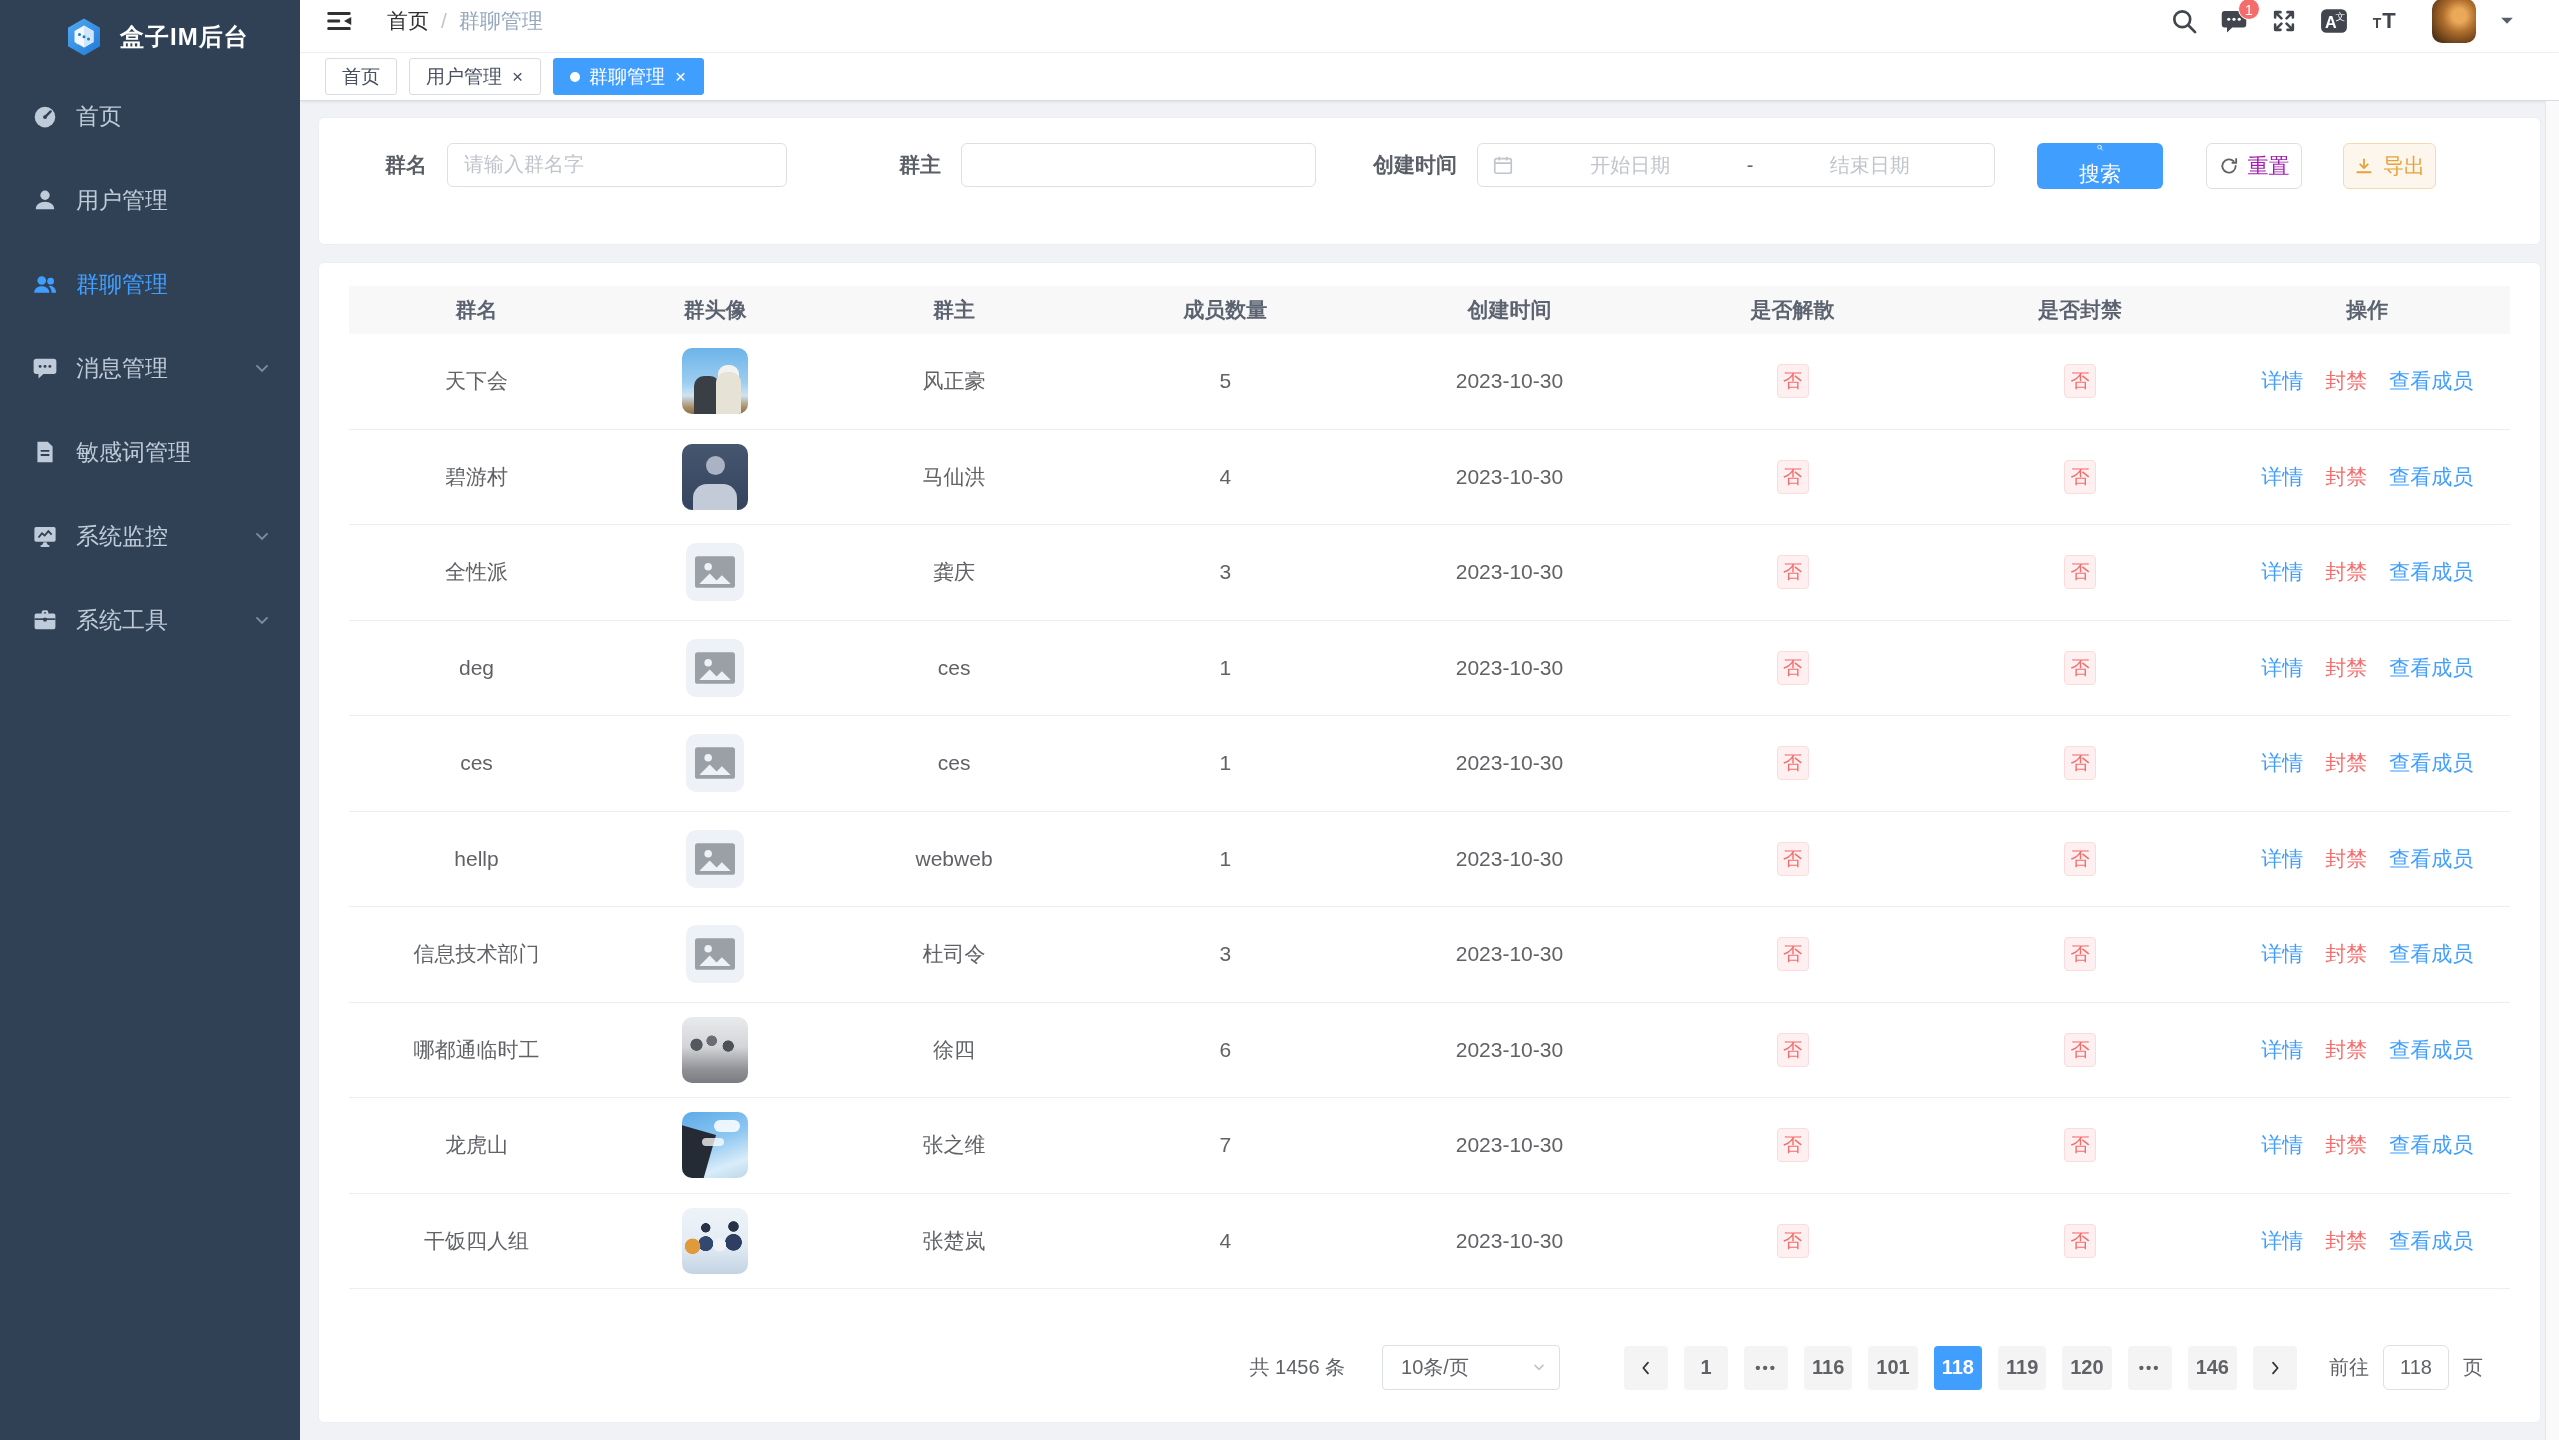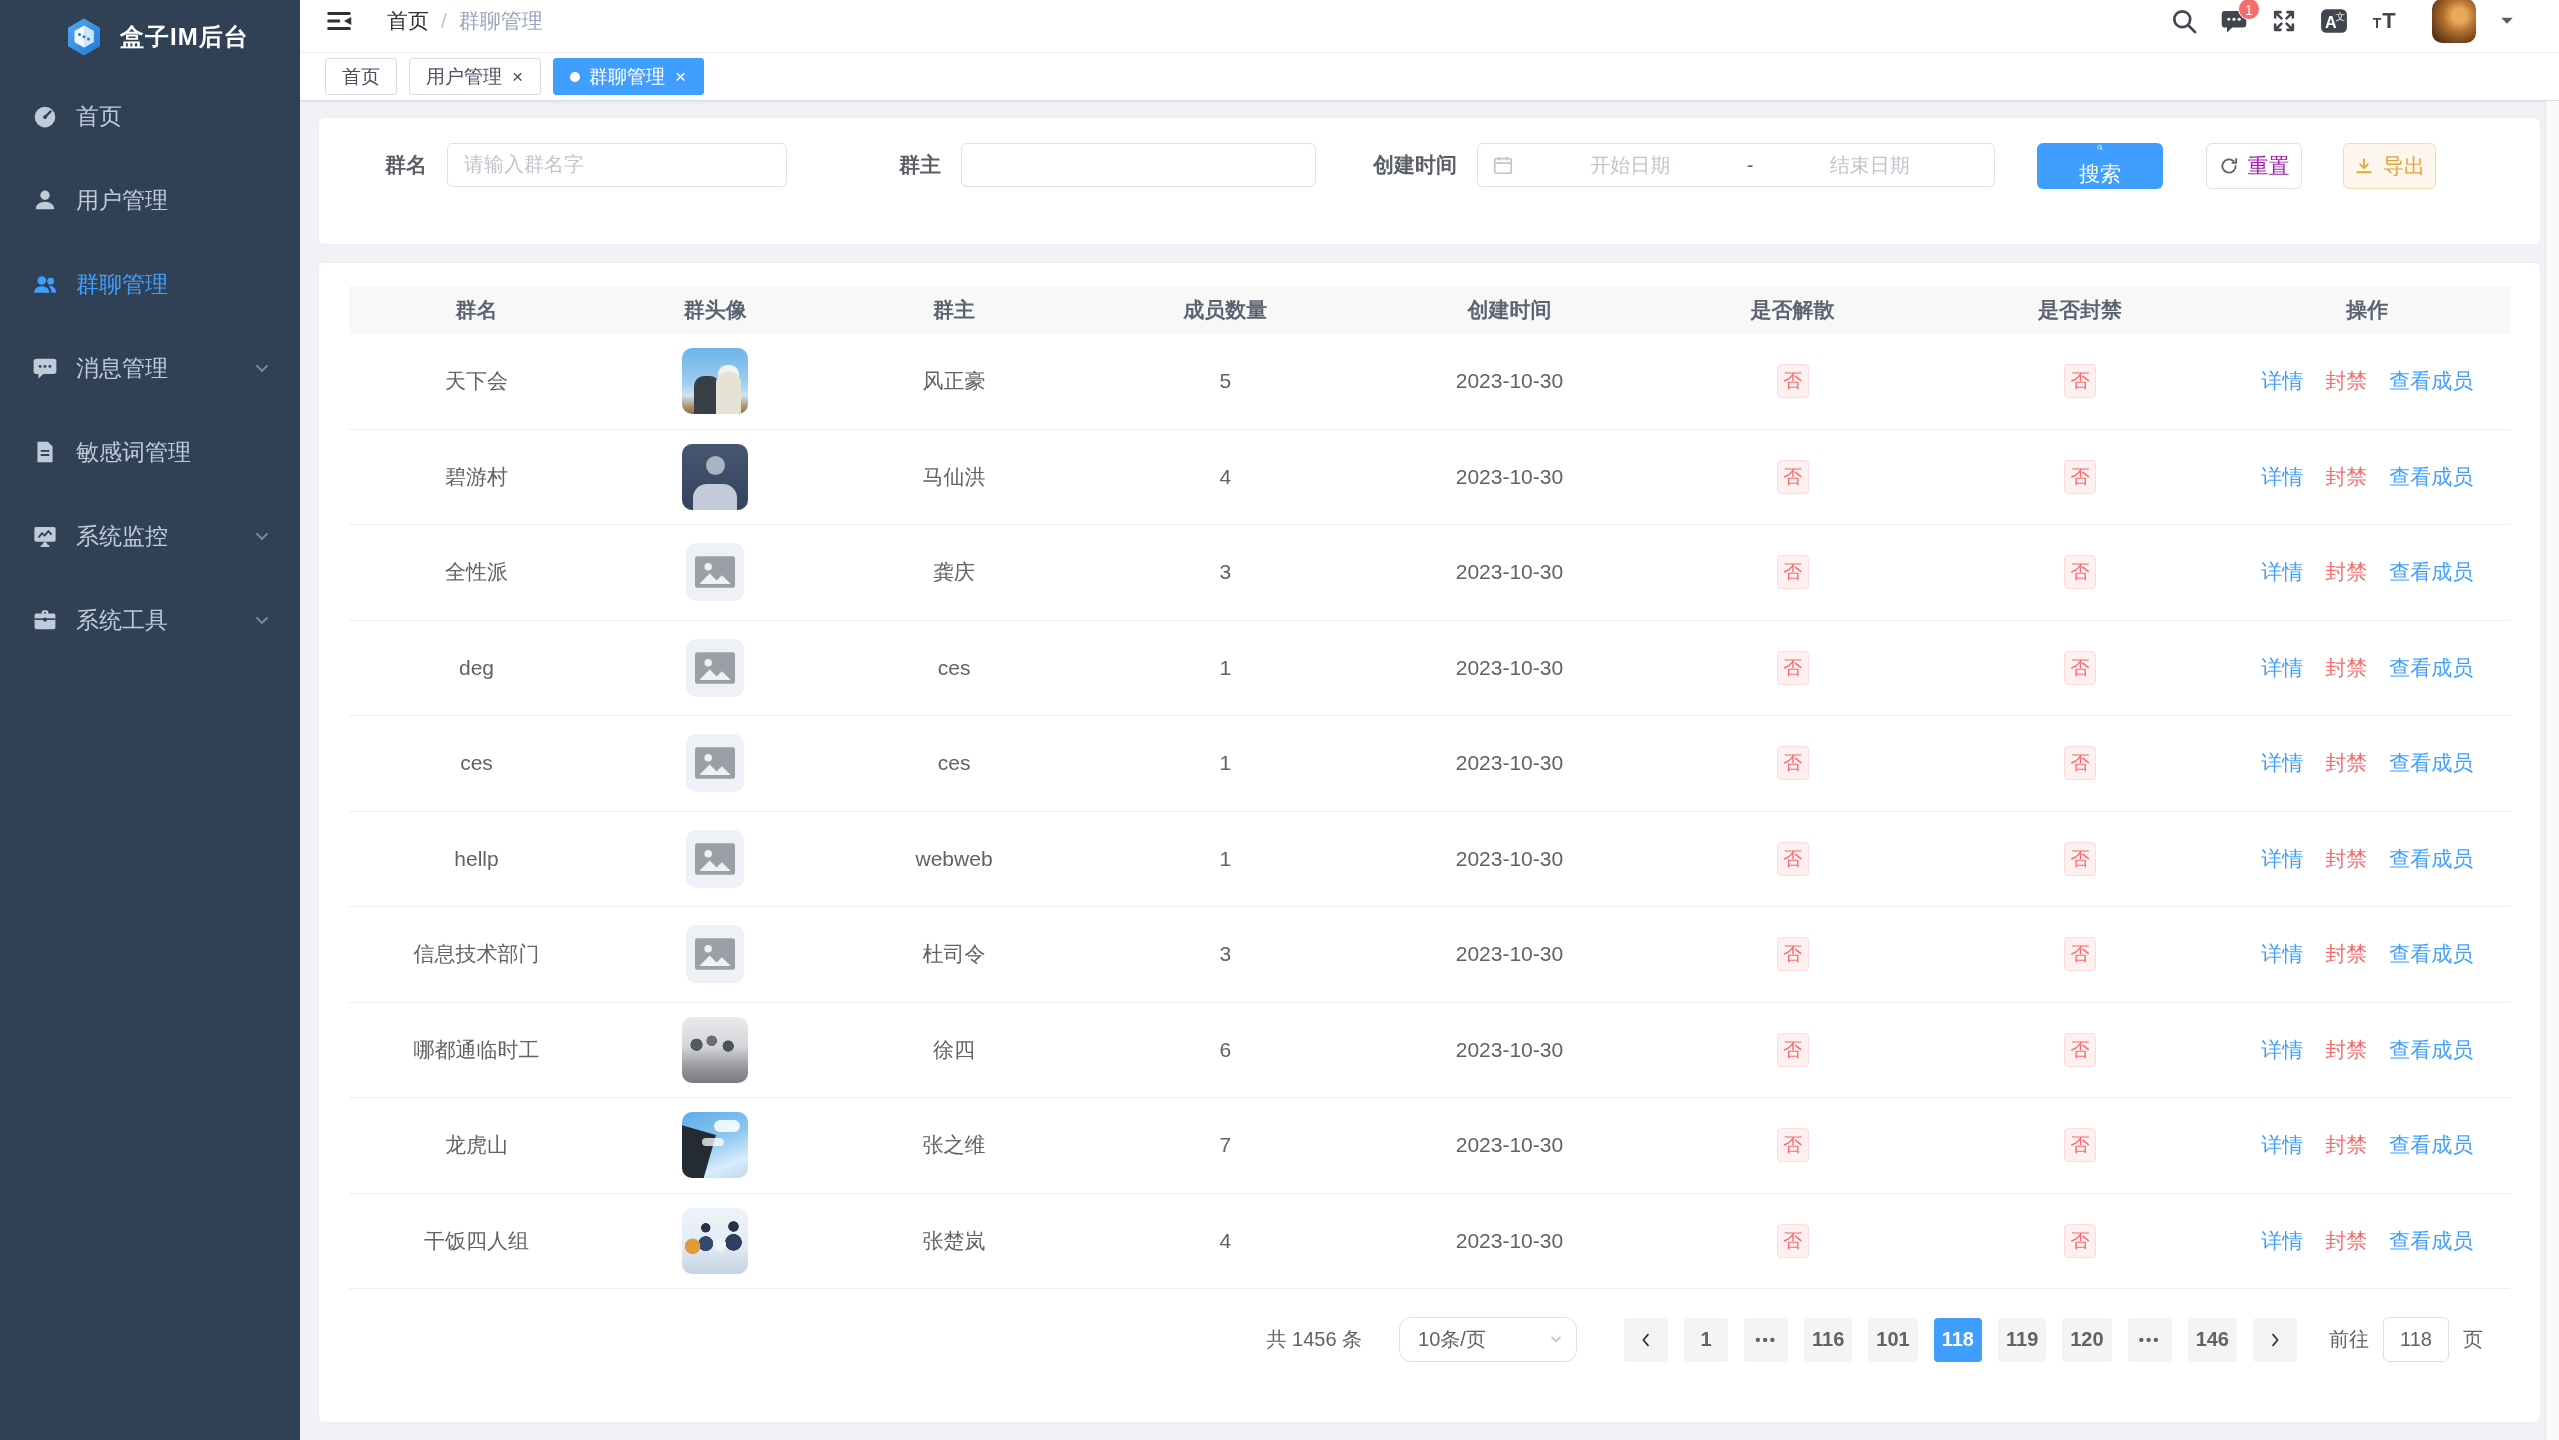--- a/index.html
+++ b/index.html
@@ -121,25 +121,25 @@
   .ph-group-color { background:
     radial-gradient(circle at 16% 58%, #e09a3a 0 11%, transparent 12%),
     radial-gradient(circle at 36% 54%, #32486e 0 13%, transparent 14%),
     radial-gradient(circle at 57% 56%, #f0f3f6 0 12%, transparent 13%),
     radial-gradient(circle at 78% 52%, #2e3f63 0 13%, transparent 14%),
     radial-gradient(circle at 36% 30%, #273246 0 7%, transparent 8%),
     radial-gradient(circle at 78% 28%, #273246 0 7%, transparent 8%),
     linear-gradient(180deg,#eef3f8 0%,#e3ecf4 55%,#c3d3e3 100%); }
 
   
-  .pagination { position:absolute; right:57px; top:1054px; display:flex; align-items:center;
+  .pagination { position:absolute; right:57px; top:1082px; display:flex; align-items:center;
     font-size:20px; color:#606266; }
   .pg-total { margin-right:37px; }
-  .pg-size { width:178px; height:45px; border:1px solid #dcdfe6; border-radius:12px;
-    display:flex; align-items:center; padding:0 12px 1px 18px; margin-right:39px; cursor:pointer;
+  .pg-size { width:178px; height:45px; border:1px solid #dcdfe6; border-radius:4px;
+    display:flex; align-items:center; padding:0 12px 1px 18px; margin-right:56px; cursor:pointer;
     background:#fff; }
   .pg-size .sel-caret { margin-left:auto; display:inline-flex; }
   .pg-btn { min-width:44px; height:44px; margin:0 8px; border:none; border-radius:4px;
     background:#f4f4f5; color:#606266; font-size:20px; font-weight:600; cursor:pointer;
     display:inline-flex; align-items:center; justify-content:center; padding:0 8px;
     font-family:"Liberation Sans","DejaVu Sans",sans-serif; }
   .pg-btn.active { background:#409eff; color:#fff; }
   .pg-btn.ellipsis { font-size:15px; letter-spacing:2px; font-weight:700; }
   .pg-goto { margin-left:24px; display:flex; align-items:center; gap:14px; }
   .pg-goto input { width:66px; height:45px; border:1px solid #dcdfe6; border-radius:6px;

